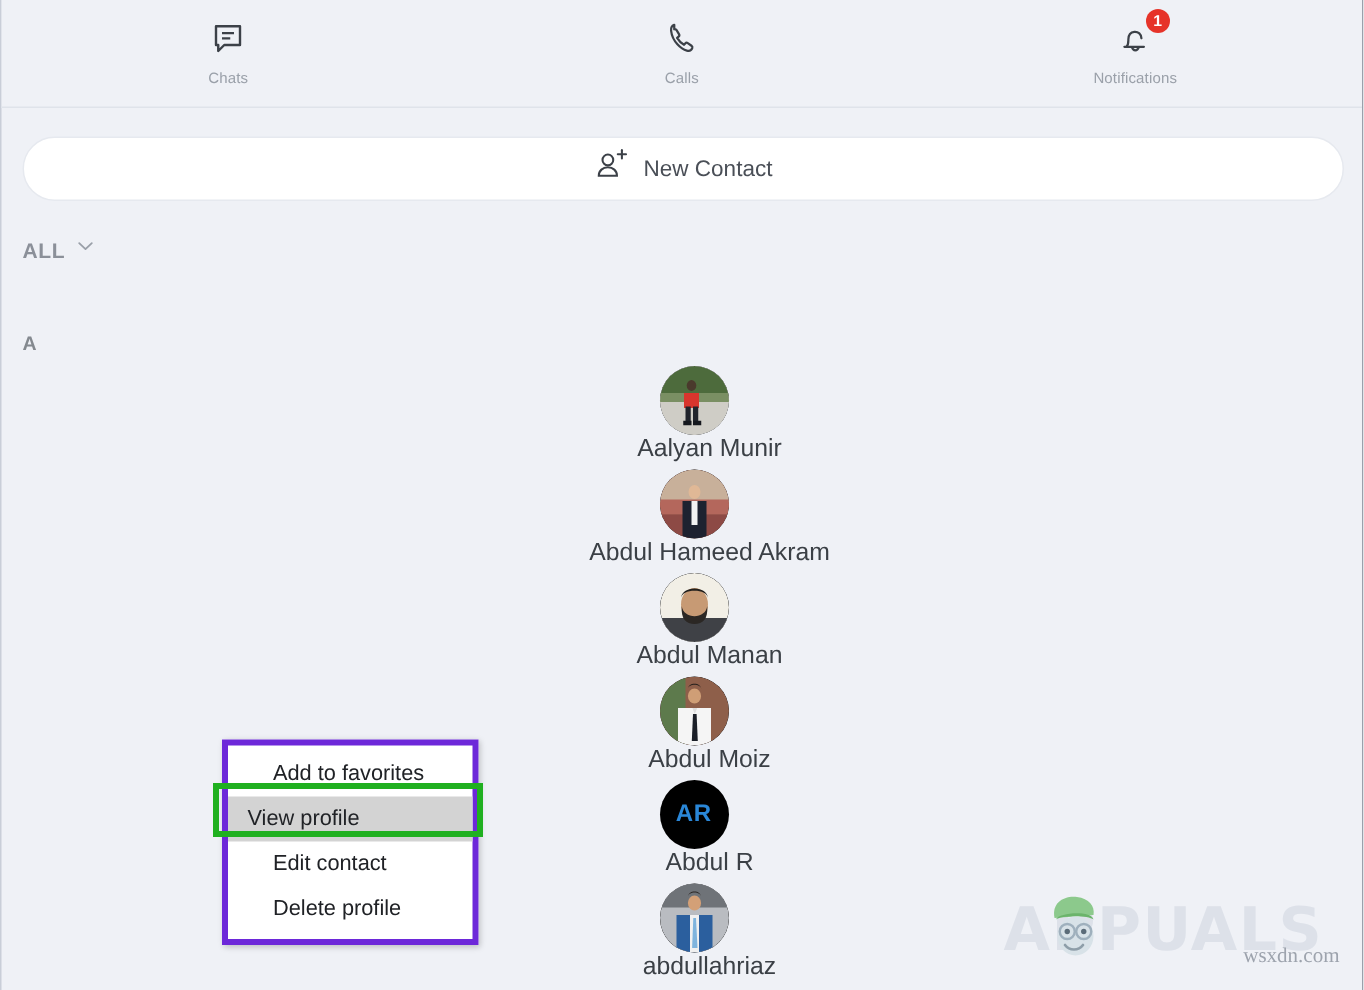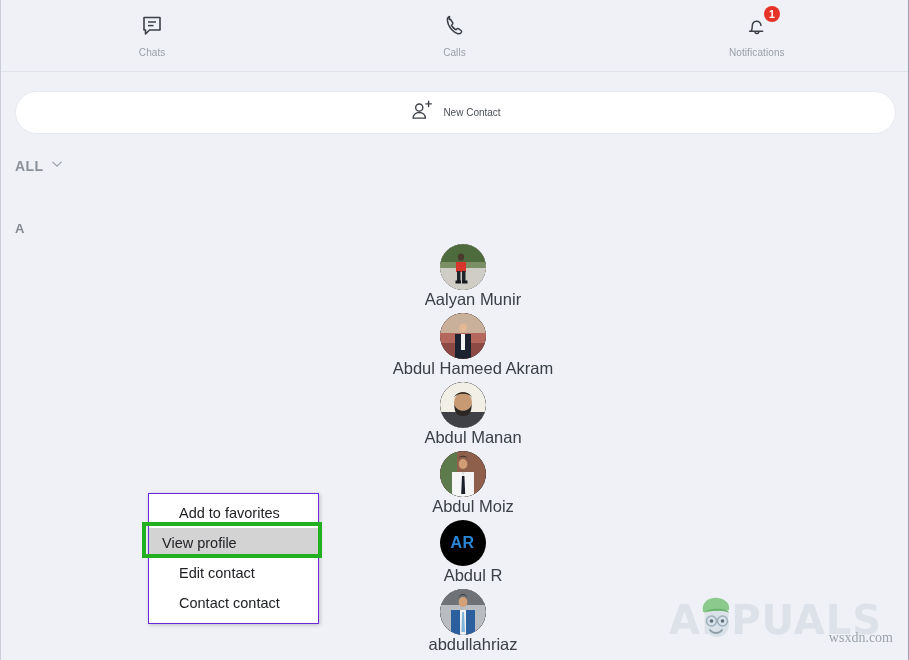--- a/index.html
+++ b/index.html
@@ -90,21 +90,21 @@
     border: 1px solid #e6e9ef;
     border-radius: 22px;
     box-sizing: border-box;
     display: flex;
     align-items: center;
     justify-content: center;
     gap: 9px;
     cursor: pointer;
   }
   .newcontact .nc-label {
-    font-size: 10px;
+    font-size: 15px;
     color: #4a4f57;
   }
 
   
   .filterrow {
     position: absolute;
     left: 14px;
     top: 157px;
     display: flex;
     align-items: center;
@@ -171,21 +171,21 @@
     white-space: nowrap;
   }
 
   
   .ctxmenu {
     position: absolute;
     left: 147px;
     top: 493px;
     width: 171px;
     background: #ffffff;
-    border: 1px solid #6d28d9;
+    border: 4px solid #6d28d9;
     box-shadow: 1px 1px 4px rgba(0,0,0,.22);
     box-sizing: border-box;
     padding: 4px 0 5px 0;
     z-index: 40;
   }
   .mi {
     height: 30px;
     display: flex;
     align-items: center;
     padding-left: 30px;
@@ -438,18 +438,18 @@
         <path d="M19 36c3 4 9 4 12 0" fill="none" stroke="#8e9ea9" stroke-width="1.8" stroke-linecap="round"></path>
       </svg>
     </span>
     <div class="wm-sub">wsxdn.com</div>
   </div>
 
   <div class="ctxmenu">
     <div class="mi">Add to favorites</div>
     <div class="mi selected">View profile</div>
     <div class="mi">Edit contact</div>
-    <div class="mi">Contact contact</div>
+    <div class="mi">Delete profile</div>
   </div>
 
   <div class="hl-box"></div>
 
 </div>
 
 </body></html>

